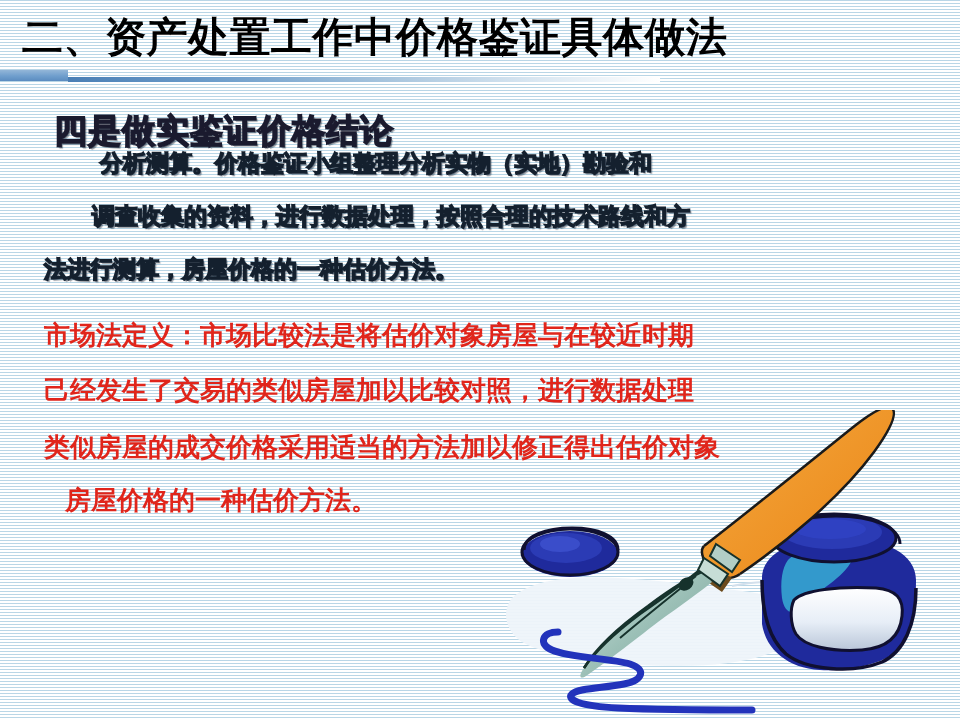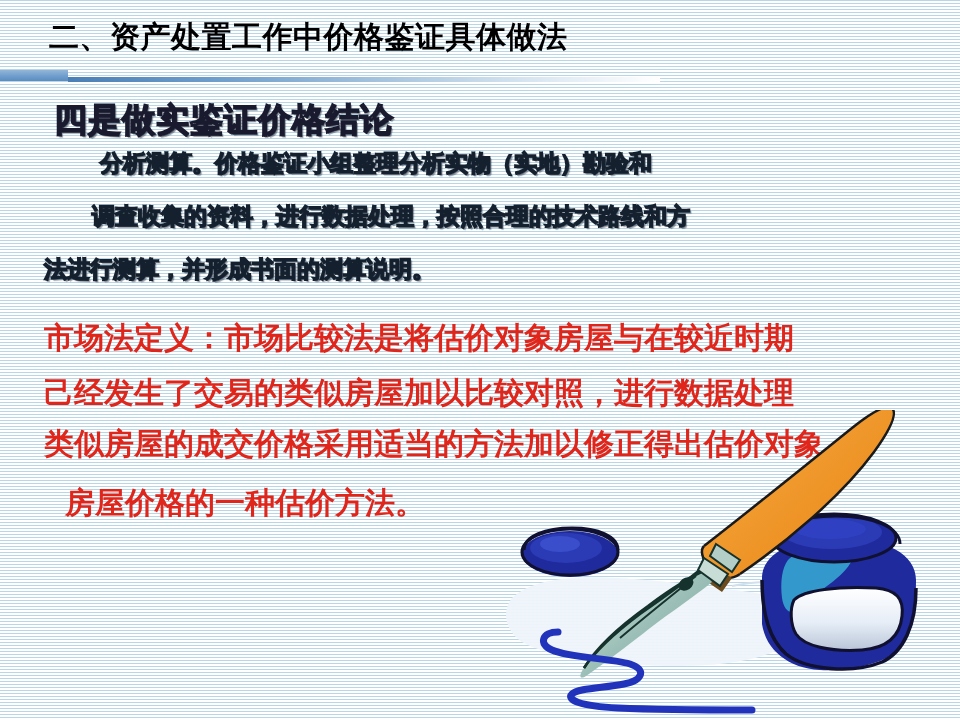--- a/index.html
+++ b/index.html
@@ -34,27 +34,26 @@
     left: 0;
     top: 16px;
     width: 960px;
     height: 50px;
   }
   #slide-title {
     position: absolute;
     left: 22px;
     top: 0px;
     font-family: "DejaVu Sans", "Liberation Sans", sans-serif;
-    font-size: 30px;
+    font-size: 41px;
     font-weight: bold;
     color: #000000;
     letter-spacing: 0.5px;
     white-space: nowrap;
     line-height: 42px;
-    margin-left: 27px;
   }
 
   
   #title-rule {
     position: absolute;
     left: 0;
     top: 70px;
     width: 960px;
     height: 14px;
   }
@@ -79,21 +78,21 @@
   #content {
     position: absolute;
     left: 0;
     top: 90px;
     width: 960px;
   }
 
   .subtitle-line {
     position: absolute;
     left: 54px;
-    top: 8px;
+    top: 19px;
     font-family: "DejaVu Sans", "Liberation Sans", sans-serif;
     font-size: 33px;
     font-weight: bold;
     white-space: nowrap;
     color: #ffffff;
     -webkit-text-stroke: 1.6px #1a1a2e;
     text-shadow:
       1px 1px 0 #4d5a6b,
       2px 2px 1px rgba(20,30,45,0.45);
     letter-spacing: 1px;
@@ -125,29 +124,29 @@
   #red-paragraph {
     position: absolute;
     left: 0;
     top: 228px;
     width: 960px;
   }
   .red-line {
     position: absolute;
     left: 44px;
     font-family: "DejaVu Sans", "Liberation Sans", sans-serif;
-    font-size: 30px;
+    font-size: 26px;
     font-weight: bold;
     color: #e0251b;
     white-space: nowrap;
     letter-spacing: 0px;
   }
   .red-line.r0 { top: 0px; }
   .red-line.r1 { top: 55px; }
-  .red-line.r2 { top: 106px; }
+  .red-line.r2 { top: 112px; }
   .red-line.r3 { top: 165px; margin-left: 21px; }
 
   
   #pen-artwork {
     position: absolute;
     left: 500px;
     top: 410px;
     width: 460px;
     height: 310px;
     pointer-events: none;
@@ -168,21 +167,21 @@
     <div id="rule-line"></div>
   </div>
 
   <div id="content">
 
     <div class="subtitle-line">四是做实鉴证价格结论</div>
 
     <div id="body-paragraph">
       <div class="body-line l0">分析测算。价格鉴证小组整理分析实物（实地）勘验和</div>
       <div class="body-line l1">调查收集的资料，进行数据处理，按照合理的技术路线和方</div>
-      <div class="body-line l2">法进行测算，并形成书面的测算说明。</div>
+      <div class="body-line l2">法进行测算，房屋价格的一种估价方法。</div>
     </div>
 
     <div id="red-paragraph">
       <div class="red-line r0">市场法定义：市场比较法是将估价对象房屋与在较近时期</div>
       <div class="red-line r1">己经发生了交易的类似房屋加以比较对照，进行数据处理</div>
       <div class="red-line r2">类似房屋的成交价格采用适当的方法加以修正得出估价对象</div>
       <div class="red-line r3">房屋价格的一种估价方法。</div>
     </div>
 
   </div>

